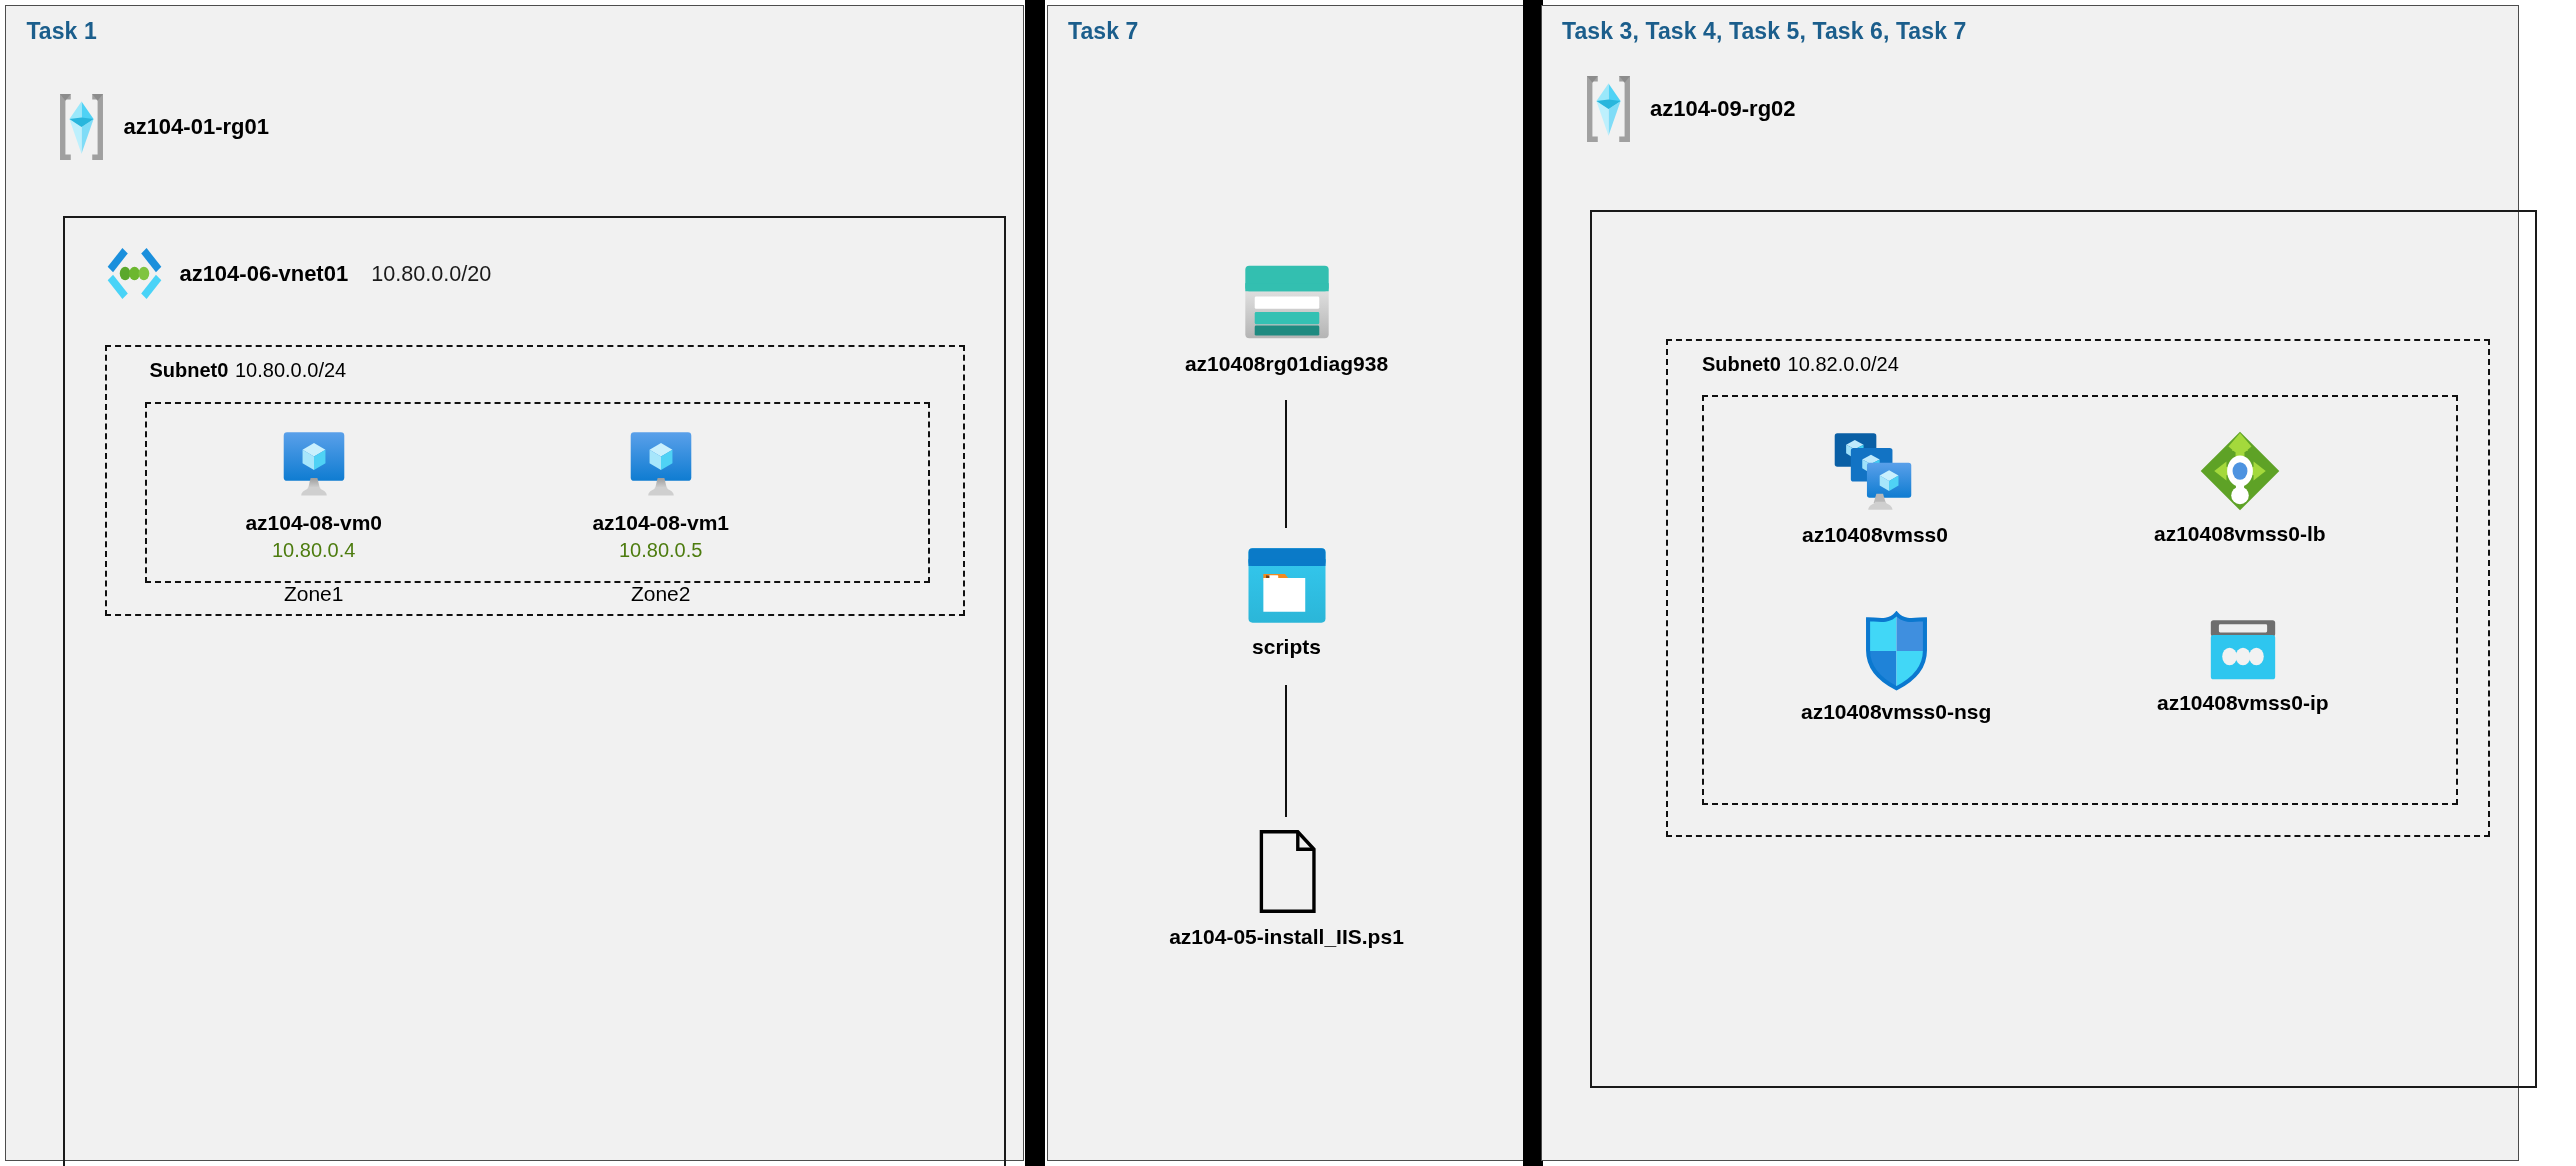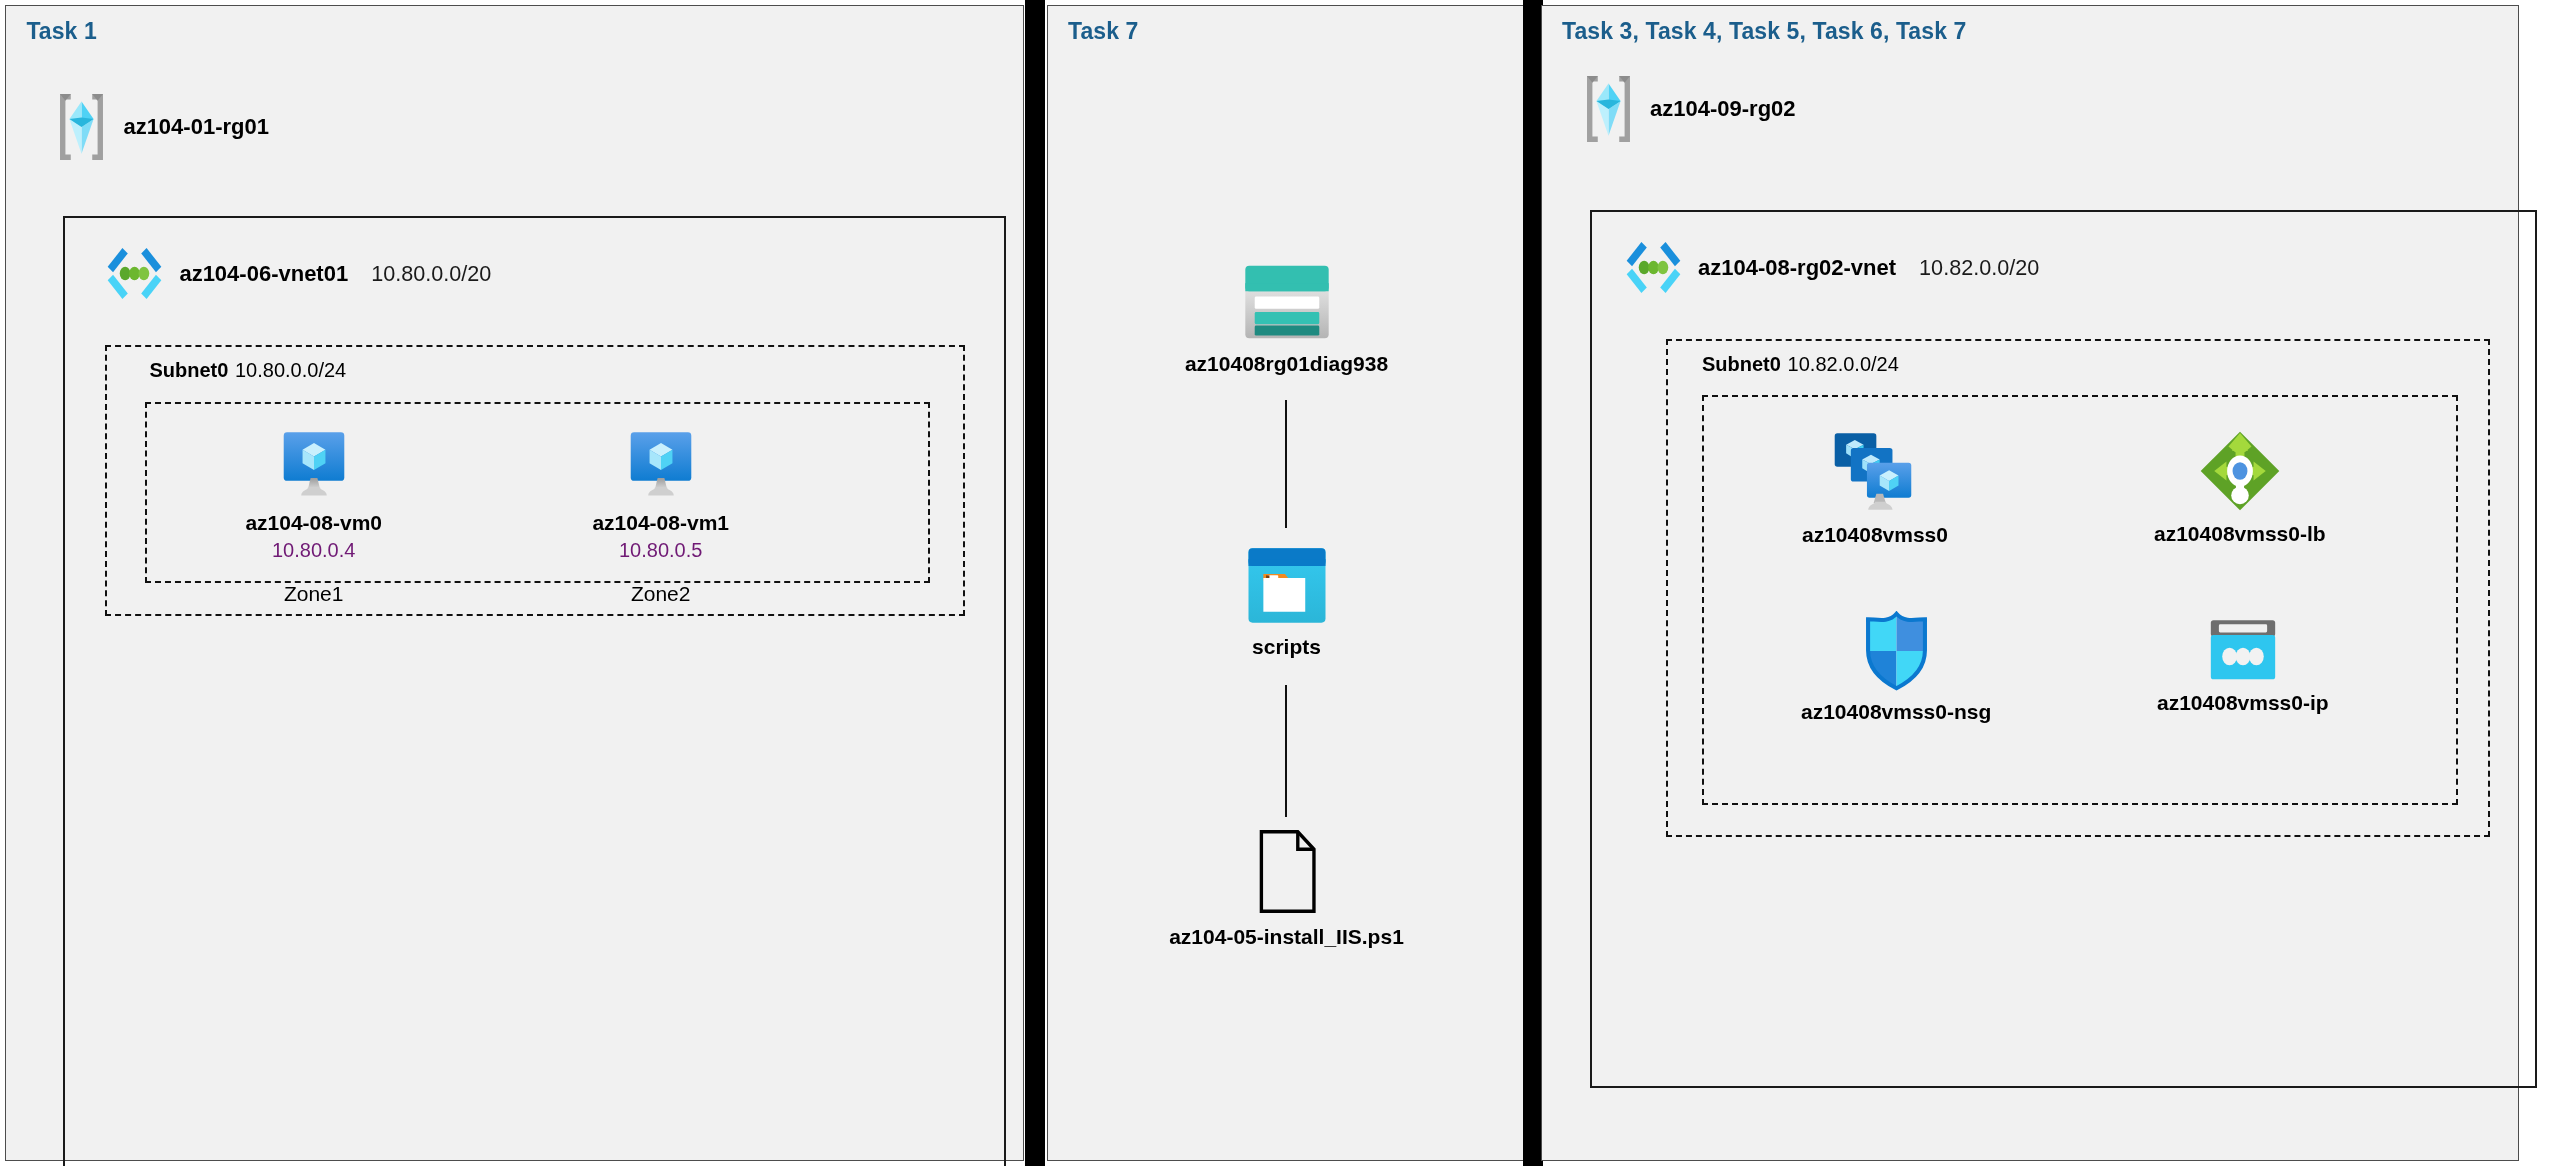--- a/index.html
+++ b/index.html
@@ -71,21 +71,21 @@
   #subnet3 .subnet-label { left: 34px; }
 
   
   .inner-box { position: absolute; border: 2px dashed #111; }
   #inner1 { left: 38px; top: 55px; width: 785px; height: 181px; }
   #inner3 { left: 34px; top: 54px; width: 756px; height: 410px; }
 
   
   .node { position: absolute; display: flex; flex-direction: column; align-items: center; }
   .node .nm   { font-size: 21px; font-weight: bold; color: #000; white-space: nowrap; margin-top: 9.4px; }
-  .node .ip   { font-size: 20px; font-weight: normal; color: #701a75; white-space: nowrap; margin-top: 4px; }
+  .node .ip   { font-size: 20px; font-weight: normal; color: #4d7c0f; white-space: nowrap; margin-top: 4px; }
   .node .zone { font-size: 21px; font-weight: normal; color: #000; white-space: nowrap; margin-top: 20px; }
 
   #vm0 { left: 98px; top: 27px; }
   #vm1 { left: 445px; top: 27px; }
 
   #vmss0  { left: 98px;  top: 32px; }
   #vmsslb { left: 450px;  top: 32px; }
   #vmssnsg{ left: 97px;  top: 214px; }
   #vmssip { left: 453px;  top: 222px; }
 
@@ -309,35 +309,20 @@
         <path d="M38,52 L56,40 L38,92 Z" fill="#7fdcf7"></path>
         <path d="M38,52 L20,40 L38,92 Z" fill="#bdf0fd"></path>
         <path d="M38,38 L56,40 L38,52 L20,40 Z" fill="#29b6dd"></path>
       </svg>
     </span>
     <span class="rg-label">az104-09-rg02</span>
   </div>
 
   <div class="rg-box" id="rgbox3">
 
-    <div class="vnet-row" id="vnet3">
-      <span class="icon ico-vnet">
-        <svg viewBox="0 0 88 84" width="59" height="57">
-          <path d="M26,4 L34,12 L12,40 L4,32 Z" fill="#1a8fdc"></path>
-          <path d="M12,44 L34,72 L26,80 L4,52 Z" fill="#49d3f7"></path>
-          <path d="M62,4 L54,12 L76,40 L84,32 Z" fill="#1a8fdc"></path>
-          <path d="M76,44 L54,72 L62,80 L84,52 Z" fill="#49d3f7"></path>
-          <ellipse cx="30" cy="42" rx="8" ry="10" fill="#5aa82c"></ellipse>
-          <ellipse cx="44" cy="42" rx="8" ry="10" fill="#6cb72f"></ellipse>
-          <ellipse cx="58" cy="42" rx="8" ry="10" fill="#7fc440"></ellipse>
-        </svg>
-      </span>
-      <span class="vnet-name">az104-08-rg02-vnet</span>
-      <span class="vnet-cidr">10.82.0.0/20</span>
-    </div>
 
     <div class="subnet-box" id="subnet3">
       <div class="subnet-label">
         <span class="sn-name">Subnet0</span><span class="sn-cidr">10.82.0.0/24</span>
       </div>
 
       <div class="inner-box" id="inner3">
 
         <div class="node" id="vmss0">
           <span class="icon ico-vmss">

